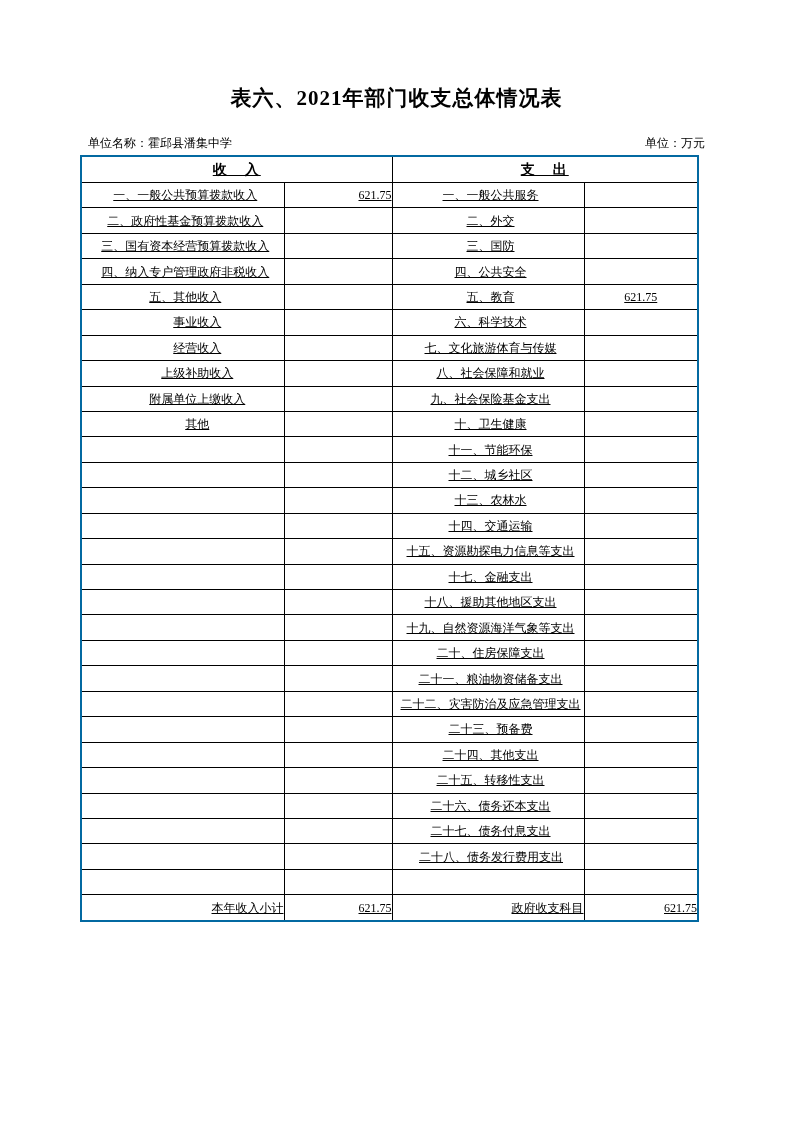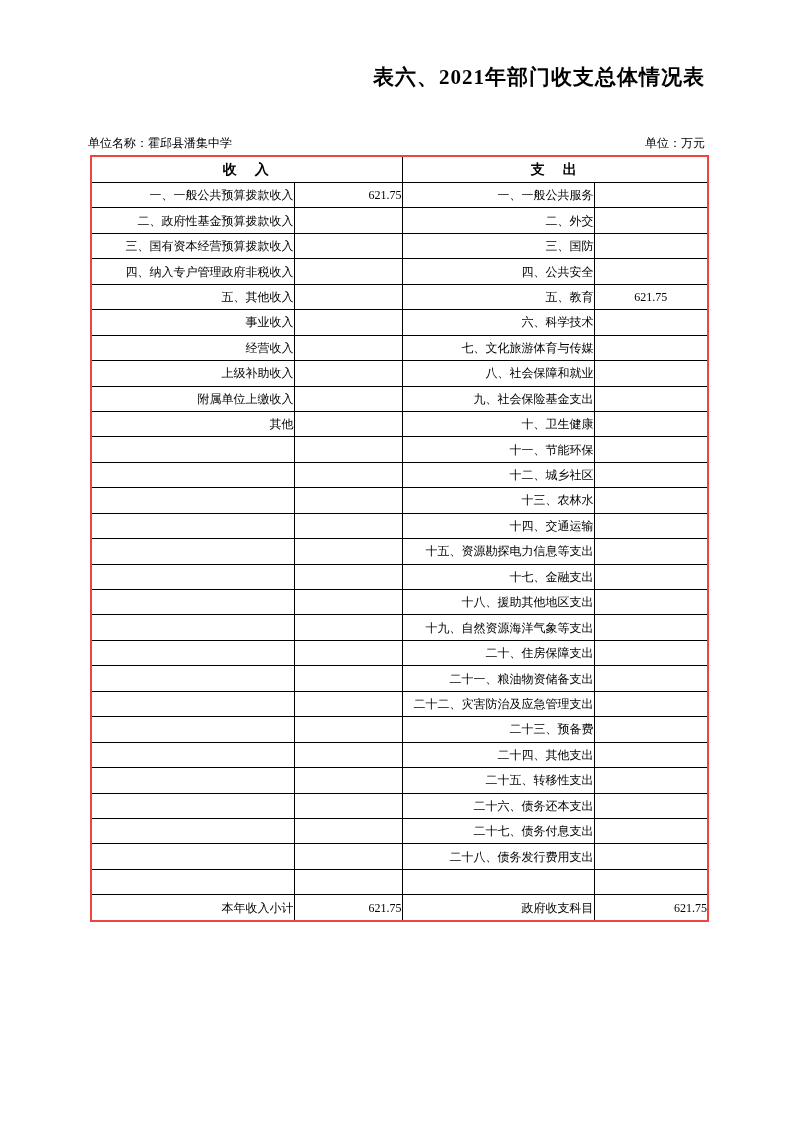--- a/index.html
+++ b/index.html
@@ -6,41 +6,42 @@
   .page {
     position:relative;
     width:793px; height:1122px;
     margin:0 auto;
     background:#ffffff;
     font-family:"Liberation Serif","DejaVu Serif",serif;
     color:#000;
   }
   .doc-title {
     position:absolute;
-    left:88px; top:63px; width:617px;
-    text-align:right;
+    left:88px; top:84px; width:617px;
+    text-align:center;
     font-size:21px;
     font-weight:bold;
     letter-spacing:1px;
   }
   .meta-row {
     position:absolute;
     left:88px; top:136px; width:617px;
     display:flex;
     justify-content:space-between;
     font-size:12px;
     line-height:14px;
   }
   .budget-table {
     position:absolute;
-    left:90px; top:155px;
+    left:80px; top:155px;
     width:617px;
     border-collapse:collapse;
     table-layout:fixed;
-    border:2px solid #ef4444;
+    border:2px solid #0369a1;
+    text-decoration:underline;
   }
   .budget-table td, .budget-table th {
     border:1px solid #000;
     padding:0;
     overflow:hidden;
     white-space:nowrap;
     font-weight:normal;
     font-size:12px;
     line-height:1;
   }
@@ -51,21 +52,21 @@
     text-align:center;
     letter-spacing:2px;
   }
   .col-header th {
     height:25px;
     font-size:13px;
     font-weight:bold;
     text-align:center;
   }
   .data-row td { height:24.45px; }
-  .cell-label { text-align:right; padding-left:5px; }
+  .cell-label { text-align:center; padding-left:5px; }
   .cell-value { text-align:right; padding-right:8px; font-size:12.5px; }
   .cell-value.center { text-align:center; padding-right:0; }
   .subtotal-row td { height:25px; }
   .subtotal-label {
     text-align:right;
     font-weight:bold;
     font-size:12.5px;
   }
   .subtotal-value {
     text-align:right;

